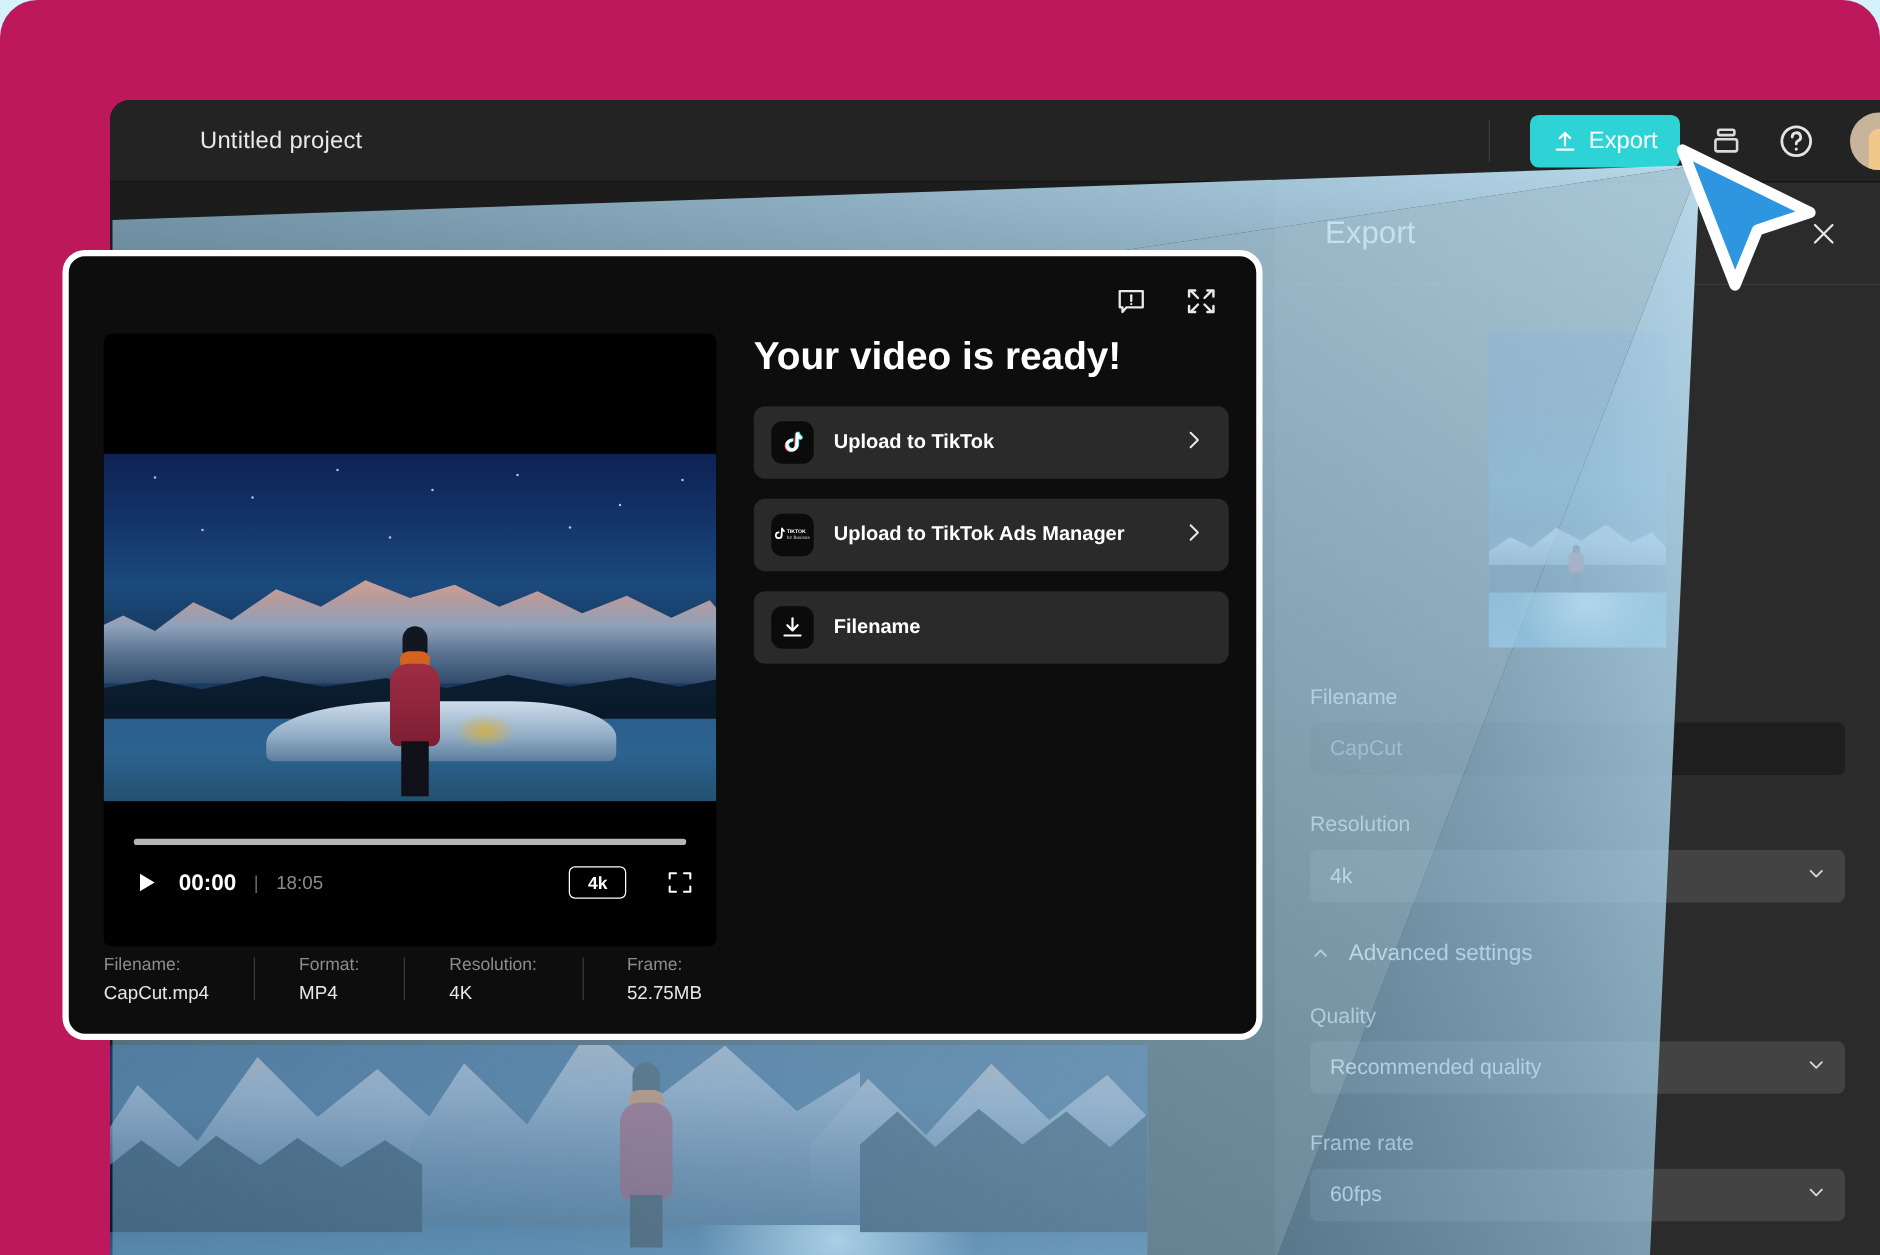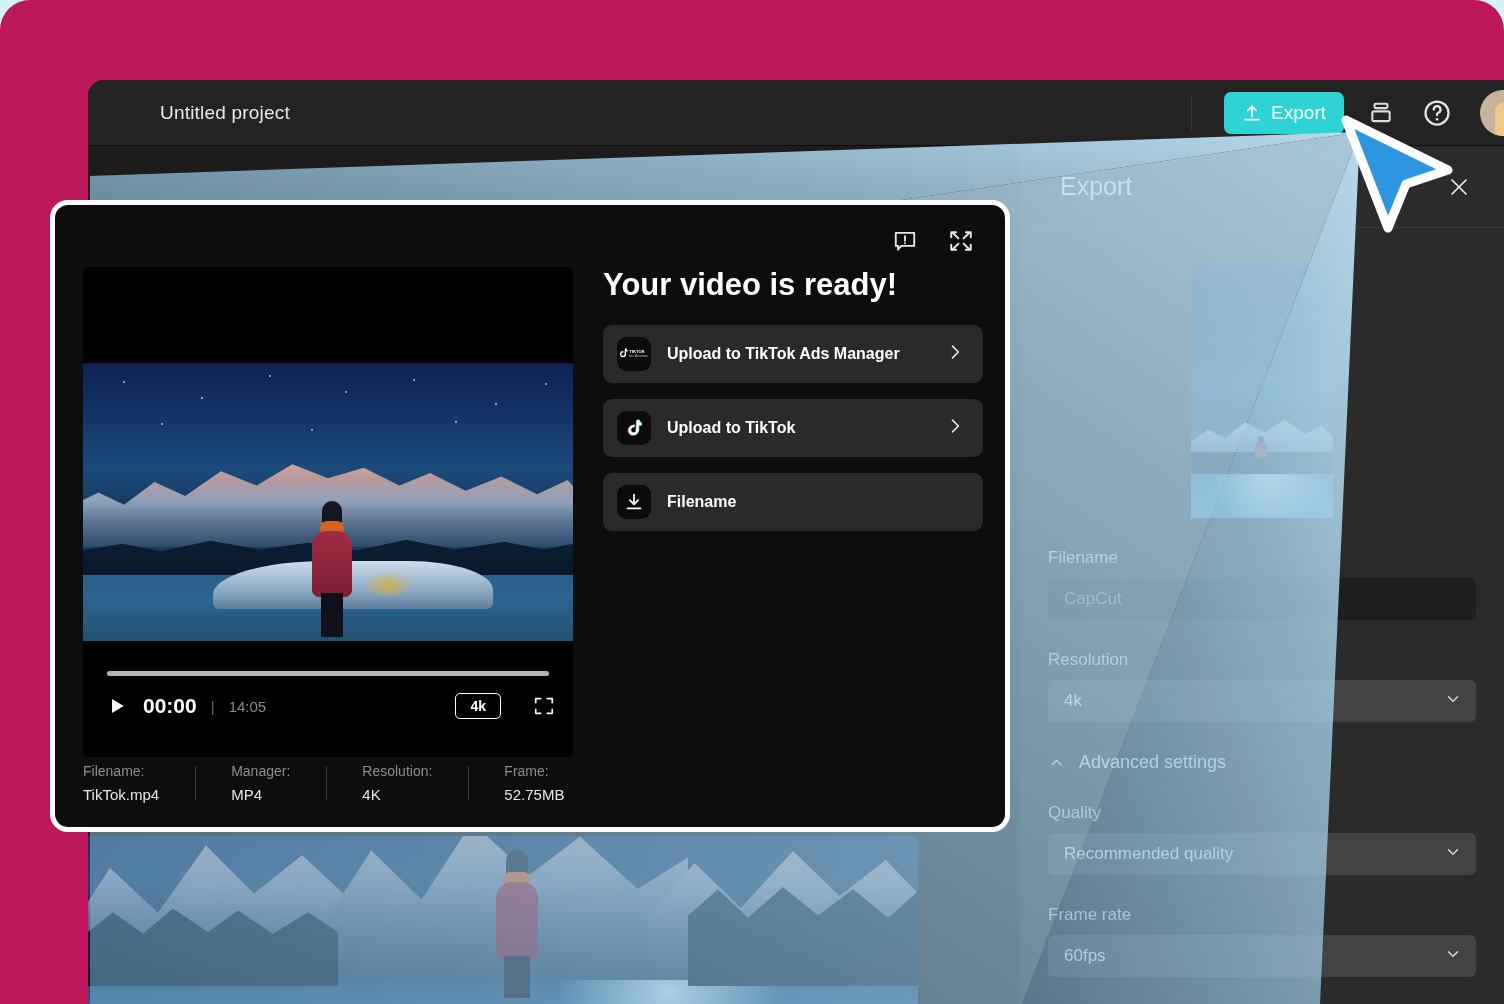--- a/index.html
+++ b/index.html
@@ -309,21 +309,21 @@
   }
   #progress-track {
     position: absolute; left: 24px; right: 24px; top: 30px;
     height: 5px; border-radius: 3px; background: #b5b5b5; cursor: pointer;
   }
   #controls-row {
     position: absolute; left: 24px; right: 18px; top: 52px;
     display: flex; align-items: center; gap: 14px;
   }
   #play-btn { width: 22px; height: 22px; cursor: pointer; display:flex; align-items:center; }
-  #time-current { color: #ffffff; font-size: 21px; font-weight: bold; }
+  #time-current { color: #ffffff; font-size: 18px; font-weight: bold; }
   #time-sep { color: #6a6a6a; font-size: 15px; }
   #time-total { color: #8a8a8a; font-size: 15px; }
   #quality-chip {
     margin-left: auto;
     border: 1.5px solid #ffffff; border-radius: 5px;
     color: #ffffff; font-size: 14px; font-weight: bold;
     padding: 4px 14px; cursor: pointer;
   }
   #fullscreen-btn { width: 22px; height: 22px; margin-left: 18px; cursor: pointer; }
 
@@ -571,88 +571,88 @@
       <div id="player-controls">
         <div id="progress-track"></div>
         <div id="controls-row">
           <div id="play-btn">
             <svg width="20" height="20" viewBox="0 0 24 24" fill="#ffffff">
                 <path d="M6 3.5l14 8.5-14 8.5z"></path>
               </svg>
           </div>
           <span id="time-current">00:00</span>
           <span id="time-sep">|</span>
-          <span id="time-total">14:05</span>
+          <span id="time-total">18:05</span>
           <span id="quality-chip">4k</span>
           <span id="fullscreen-btn">
             <svg width="22" height="22" viewBox="0 0 24 24" fill="none" stroke="#ffffff" stroke-width="1.8" stroke-linecap="round" stroke-linejoin="round">
               <path d="M3 8.5V4h5.5"></path>
                 <path d="M21 8.5V4h-5.5"></path>
               <path d="M3 15.5V20h5.5"></path>
                 <path d="M21 15.5V20h-5.5"></path>
             </svg>
           </span>
         </div>
       </div>
     </div>
 
     <div id="modal-right">
       <div id="ready-title">Your video is ready!</div>
+
+      <div class="action-row">
+        <span class="action-icon">
+          <svg width="22" height="22" viewBox="0 0 24 24">
+            <path d="M14.9 3.2h2.5c.2 1.6 1.1 3 2.6 3.6v2.6c-1.1-.05-2.1-.4-3-1v5.9a5.6 5.6 0 1 1-5.6-5.6c.25 0 .5.02.75.05v2.7a2.95 2.95 0 1 0 2.1 2.83z" fill="#ff3b5c" transform="translate(-0.8,0.5)"></path>
+            <path d="M14.9 3.2h2.5c.2 1.6 1.1 3 2.6 3.6v2.6c-1.1-.05-2.1-.4-3-1v5.9a5.6 5.6 0 1 1-5.6-5.6c.25 0 .5.02.75.05v2.7a2.95 2.95 0 1 0 2.1 2.83z" fill="#25f4ee" transform="translate(0.8,-0.5)"></path>
+            <path d="M14.9 3.2h2.5c.2 1.6 1.1 3 2.6 3.6v2.6c-1.1-.05-2.1-.4-3-1v5.9a5.6 5.6 0 1 1-5.6-5.6c.25 0 .5.02.75.05v2.7a2.95 2.95 0 1 0 2.1 2.83z" fill="#ffffff"></path>
+          </svg>
+        </span>
+        <span class="action-label">Upload to TikTok</span>
+        <span class="action-chevron">
+          <svg width="20" height="20" viewBox="0 0 24 24" fill="none" stroke="#e8e8e8" stroke-width="1.9" stroke-linecap="round" stroke-linejoin="round">
+              <path d="M9 5l7 7-7 7"></path>
+            </svg>
+        </span>
+      </div>
 
       <div class="action-row">
         <span class="action-icon">
           <svg width="28" height="16" viewBox="0 0 42 22">
             <path d="M7.4 2.2h2.1c.17 1.3.9 2.45 2.1 2.95v2.1c-.9-.05-1.7-.33-2.45-.82v4.85a4.6 4.6 0 1 1-4.6-4.6c.2 0 .4.02.6.04v2.2a2.4 2.4 0 1 0 1.72 2.3z" fill="#ffffff"></path>
             <text x="14" y="9" font-size="6.2" fill="#ffffff" font-family="Liberation Sans, sans-serif" font-weight="bold">TIKTOK</text>
             <text x="14" y="16" font-size="5.6" fill="#c8c8c8" font-family="Liberation Sans, sans-serif">for Business</text>
           </svg>
         </span>
         <span class="action-label">Upload to TikTok Ads Manager</span>
         <span class="action-chevron">
           <svg width="20" height="20" viewBox="0 0 24 24" fill="none" stroke="#e8e8e8" stroke-width="1.9" stroke-linecap="round" stroke-linejoin="round">
               <path d="M9 5l7 7-7 7"></path>
             </svg>
         </span>
       </div>
 
       <div class="action-row">
         <span class="action-icon">
-          <svg width="22" height="22" viewBox="0 0 24 24">
-            <path d="M14.9 3.2h2.5c.2 1.6 1.1 3 2.6 3.6v2.6c-1.1-.05-2.1-.4-3-1v5.9a5.6 5.6 0 1 1-5.6-5.6c.25 0 .5.02.75.05v2.7a2.95 2.95 0 1 0 2.1 2.83z" fill="#ff3b5c" transform="translate(-0.8,0.5)"></path>
-            <path d="M14.9 3.2h2.5c.2 1.6 1.1 3 2.6 3.6v2.6c-1.1-.05-2.1-.4-3-1v5.9a5.6 5.6 0 1 1-5.6-5.6c.25 0 .5.02.75.05v2.7a2.95 2.95 0 1 0 2.1 2.83z" fill="#25f4ee" transform="translate(0.8,-0.5)"></path>
-            <path d="M14.9 3.2h2.5c.2 1.6 1.1 3 2.6 3.6v2.6c-1.1-.05-2.1-.4-3-1v5.9a5.6 5.6 0 1 1-5.6-5.6c.25 0 .5.02.75.05v2.7a2.95 2.95 0 1 0 2.1 2.83z" fill="#ffffff"></path>
-          </svg>
-        </span>
-        <span class="action-label">Upload to TikTok</span>
-        <span class="action-chevron">
-          <svg width="20" height="20" viewBox="0 0 24 24" fill="none" stroke="#e8e8e8" stroke-width="1.9" stroke-linecap="round" stroke-linejoin="round">
-              <path d="M9 5l7 7-7 7"></path>
-            </svg>
-        </span>
-      </div>
-
-      <div class="action-row">
-        <span class="action-icon">
           <svg width="22" height="22" viewBox="0 0 24 24" fill="none" stroke="#ffffff" stroke-width="1.9" stroke-linecap="round" stroke-linejoin="round">
             <path d="M12 4v10"></path>
               <path d="M7.5 10l4.5 4.5 4.5-4.5"></path>
               <path d="M5 19h14"></path>
           </svg>
         </span>
         <span class="action-label">Filename</span>
       </div>
     </div>
 
     <div id="file-meta">
       <div class="meta-cell">
         <div class="meta-key">Filename:</div>
-        <div class="meta-val">TikTok.mp4</div>
+        <div class="meta-val">CapCut.mp4</div>
       </div>
       <div class="meta-cell">
-        <div class="meta-key">Manager:</div>
+        <div class="meta-key">Format:</div>
         <div class="meta-val">MP4</div>
       </div>
       <div class="meta-cell">
         <div class="meta-key">Resolution:</div>
         <div class="meta-val">4K</div>
       </div>
       <div class="meta-cell">
         <div class="meta-key">Frame:</div>
         <div class="meta-val">52.75MB</div>
       </div>

